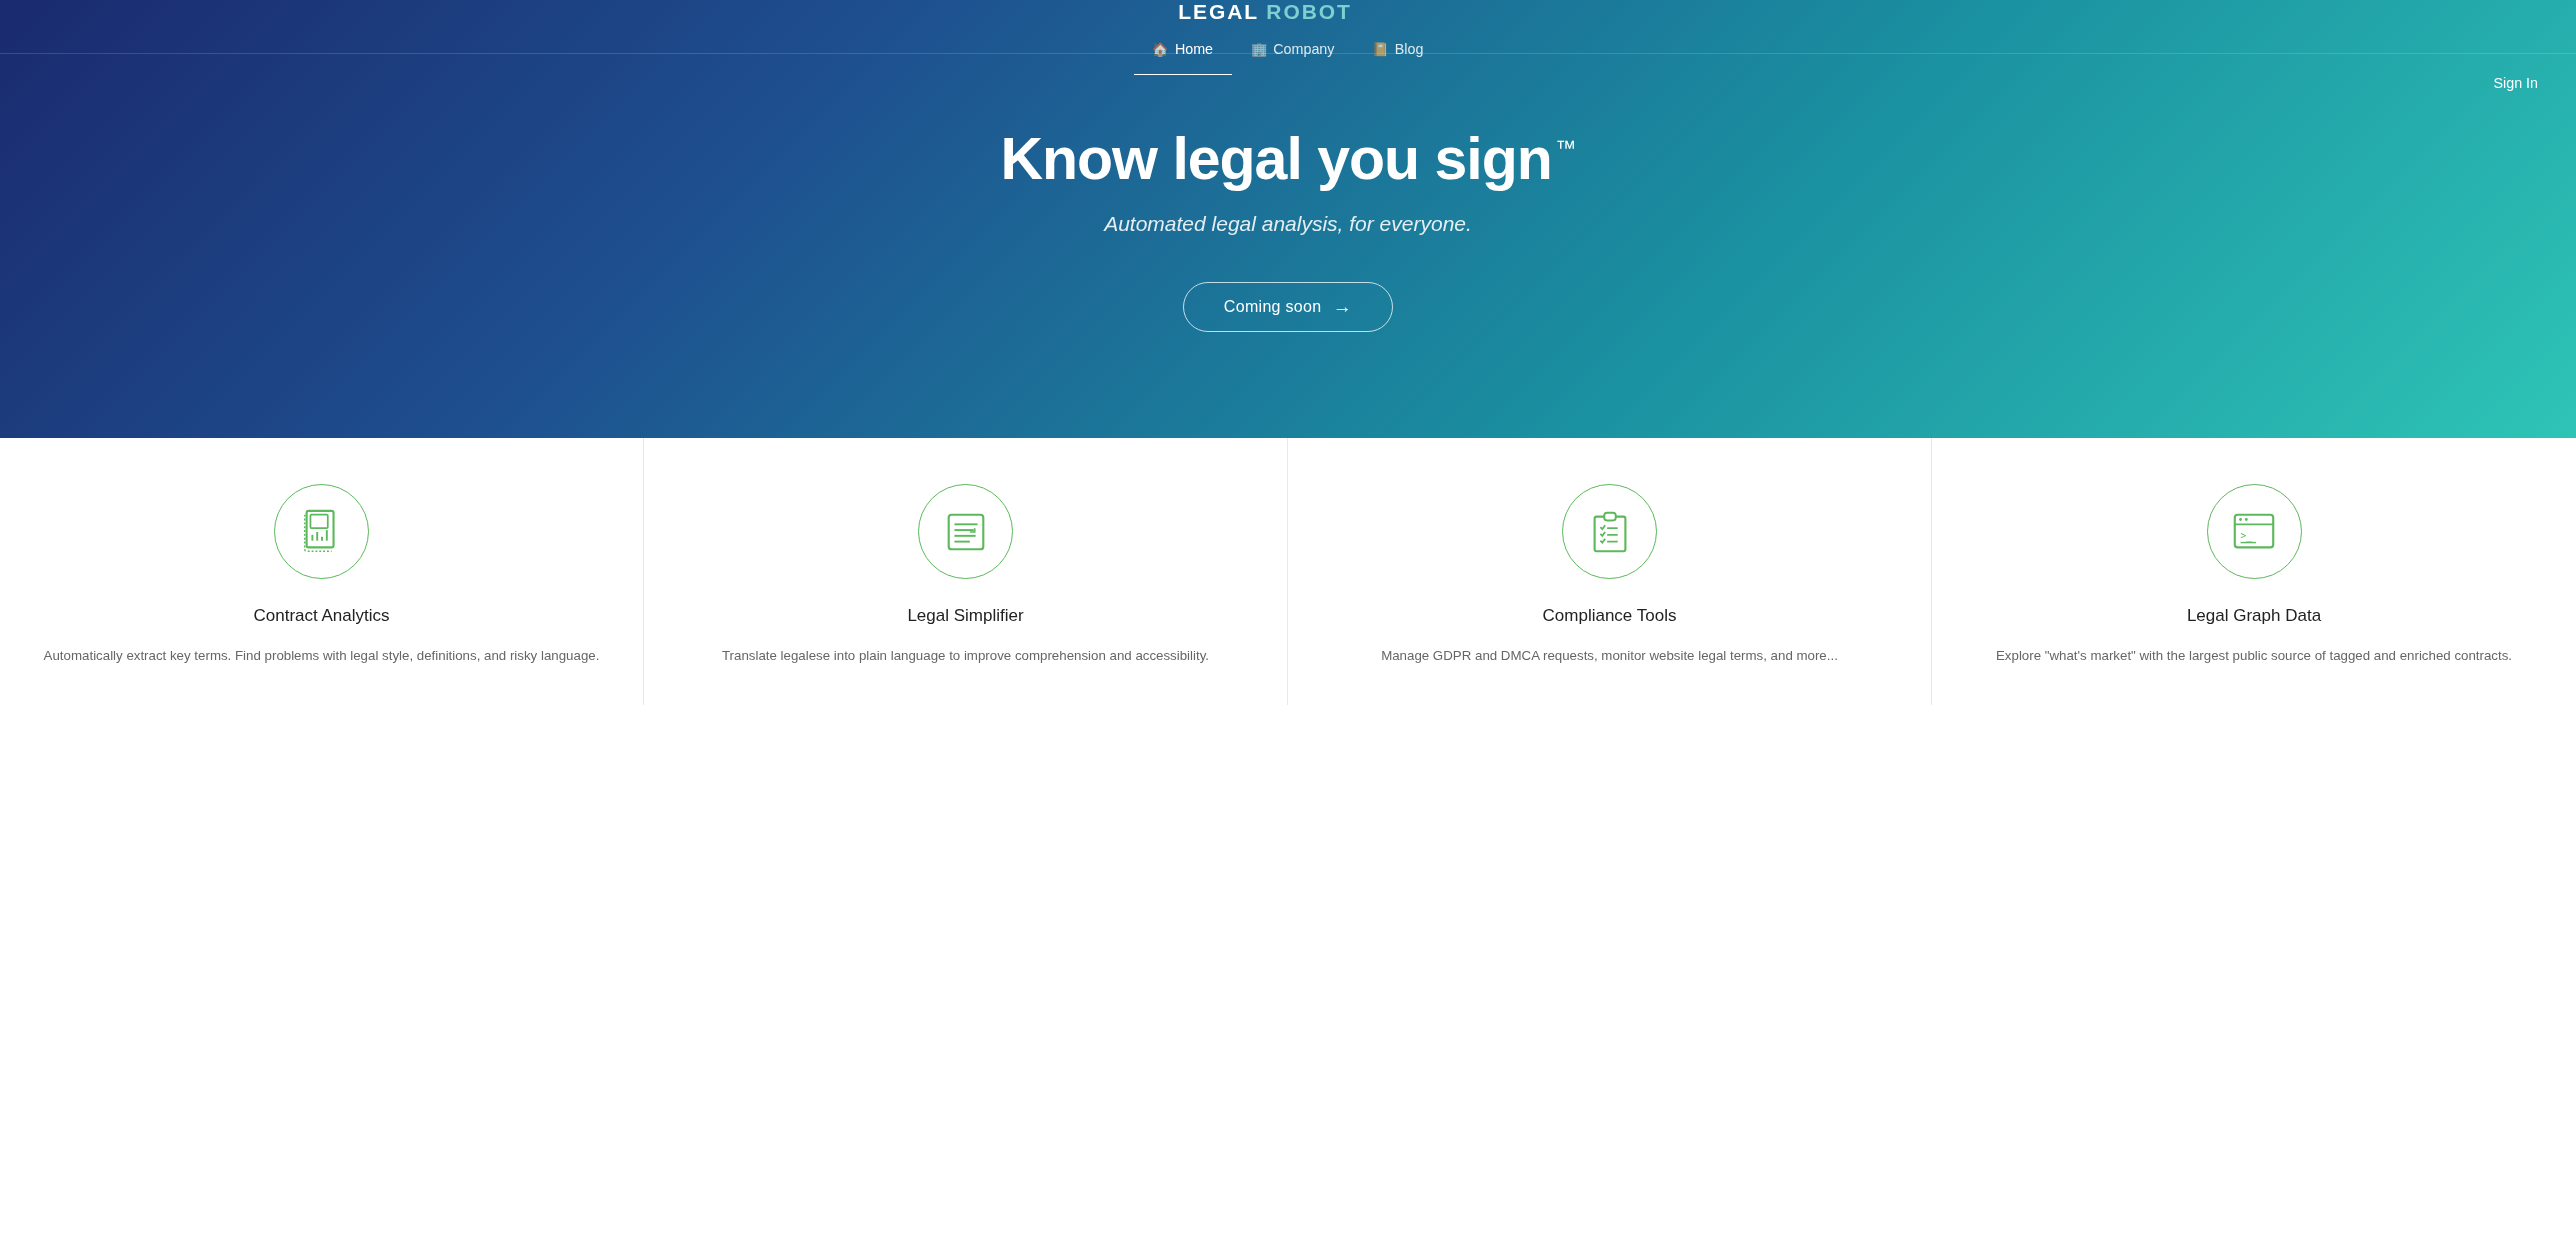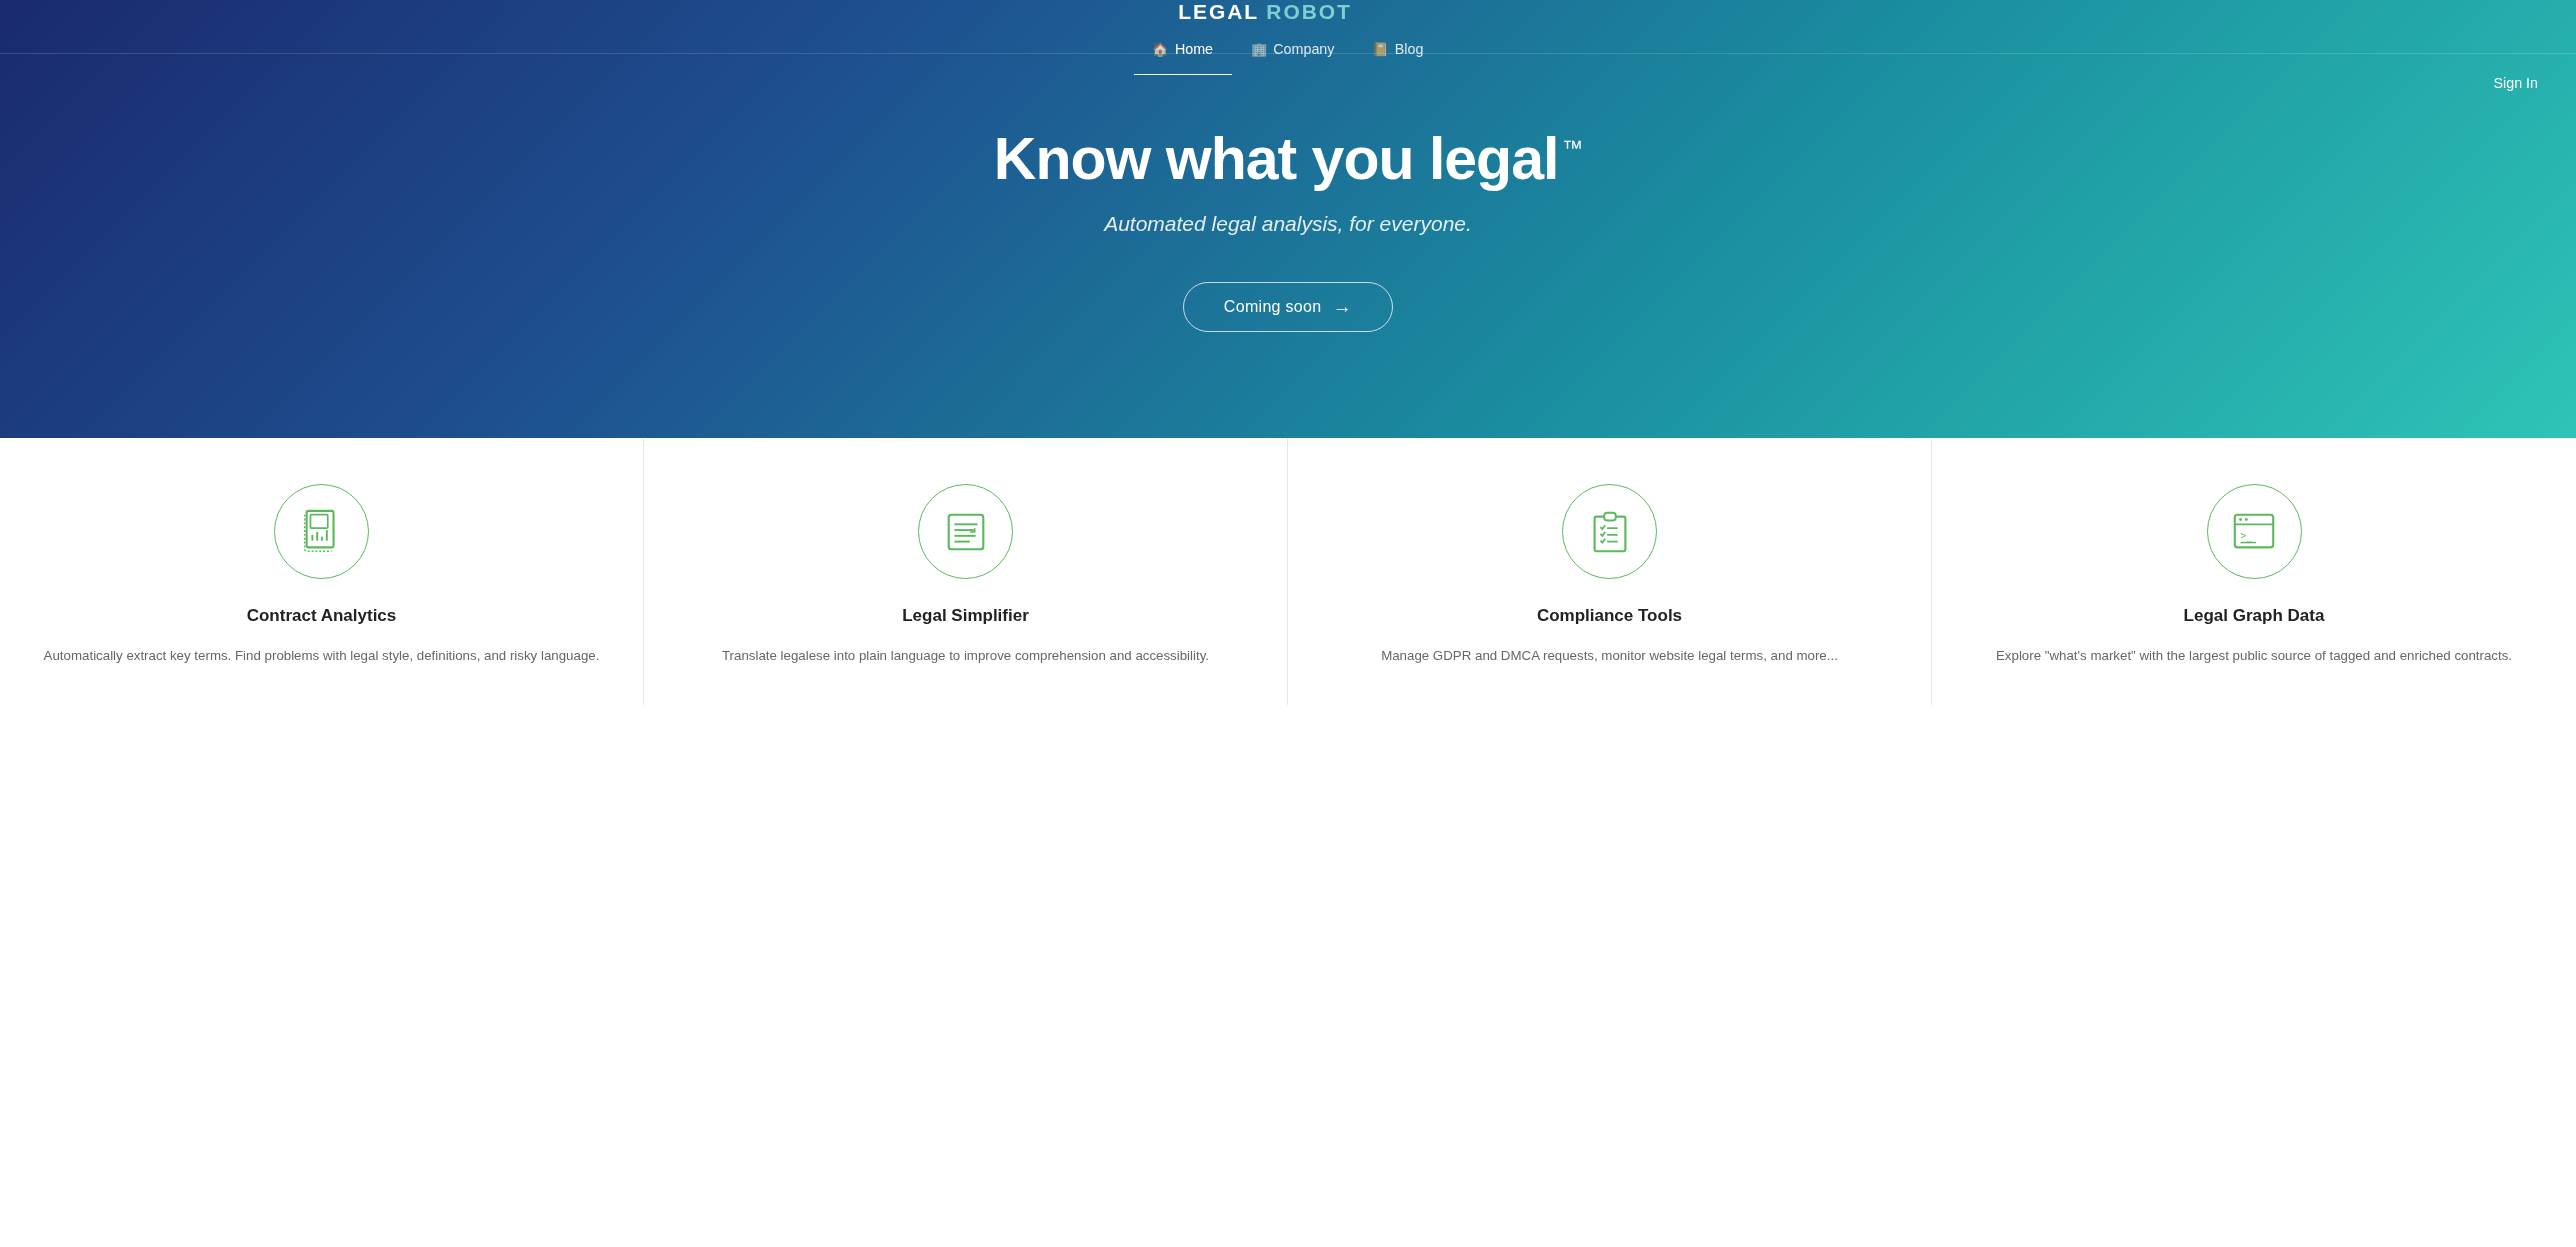--- a/index.html
+++ b/index.html
@@ -131,21 +131,21 @@
       align-items: center;
       justify-content: center;
       margin-bottom: 27px;
     }
     .feature-icon-wrap svg {
       width: 50px;
       height: 50px;
     }
     .feature-title {
       font-size: 17px;
-      font-weight: 700;
+      font-weight: 400;
       color: #222;
       margin-bottom: 19px;
     }
     .feature-desc {
       font-size: 13.3px;
       color: #666;
       line-height: 1.65;
     }
 
     
@@ -177,21 +177,21 @@
       <span class="nav-icon">📔</span>
       <span>Blog</span>
     </a>
   </div>
   <a class="nav-signin">Sign In</a>
 </nav>
 <div class="nav-divider"></div>
 
 <section class="hero">
   <h1 class="hero-title">
-    <span>Know what you legal</span>
+    <span>Know legal you sign</span>
     <span class="hero-title-tm">™</span>
   </h1>
   <p class="hero-subtitle">Automated legal analysis, for everyone.</p>
   <button class="hero-btn">
     <span>Coming soon</span>
     <span class="hero-btn-arrow">→</span>
   </button>
 </section>
 
 <section class="features">

